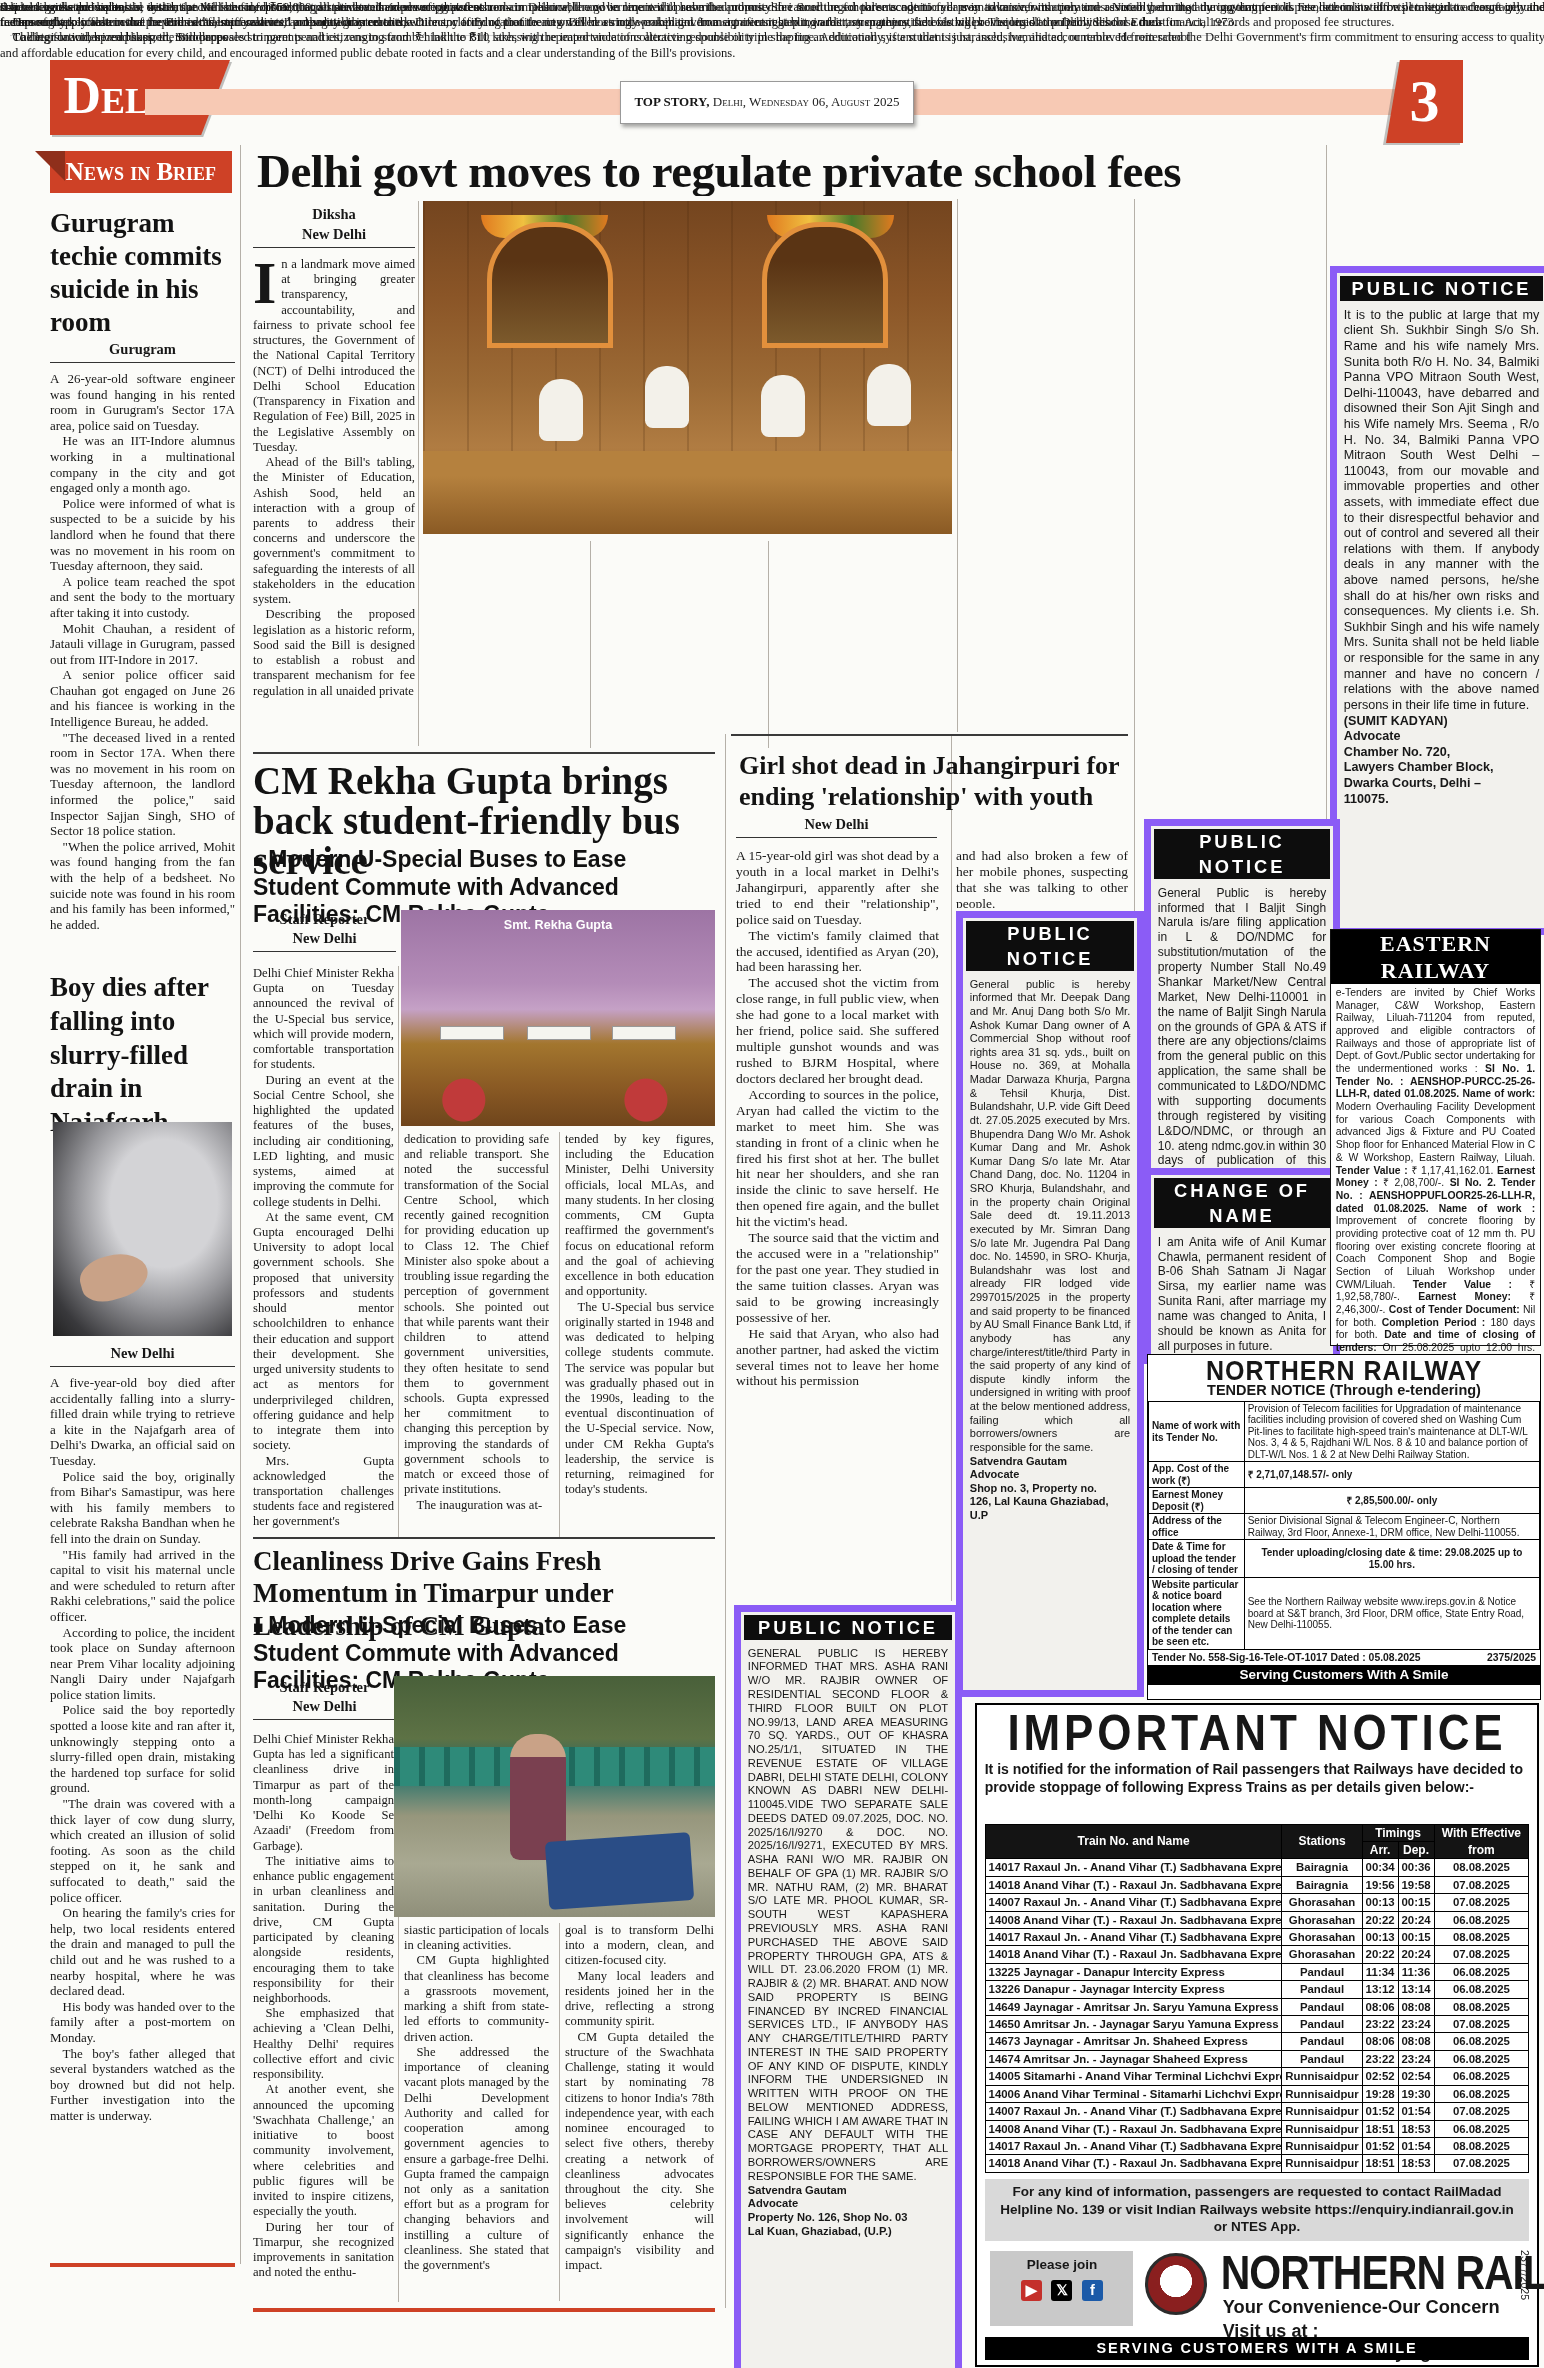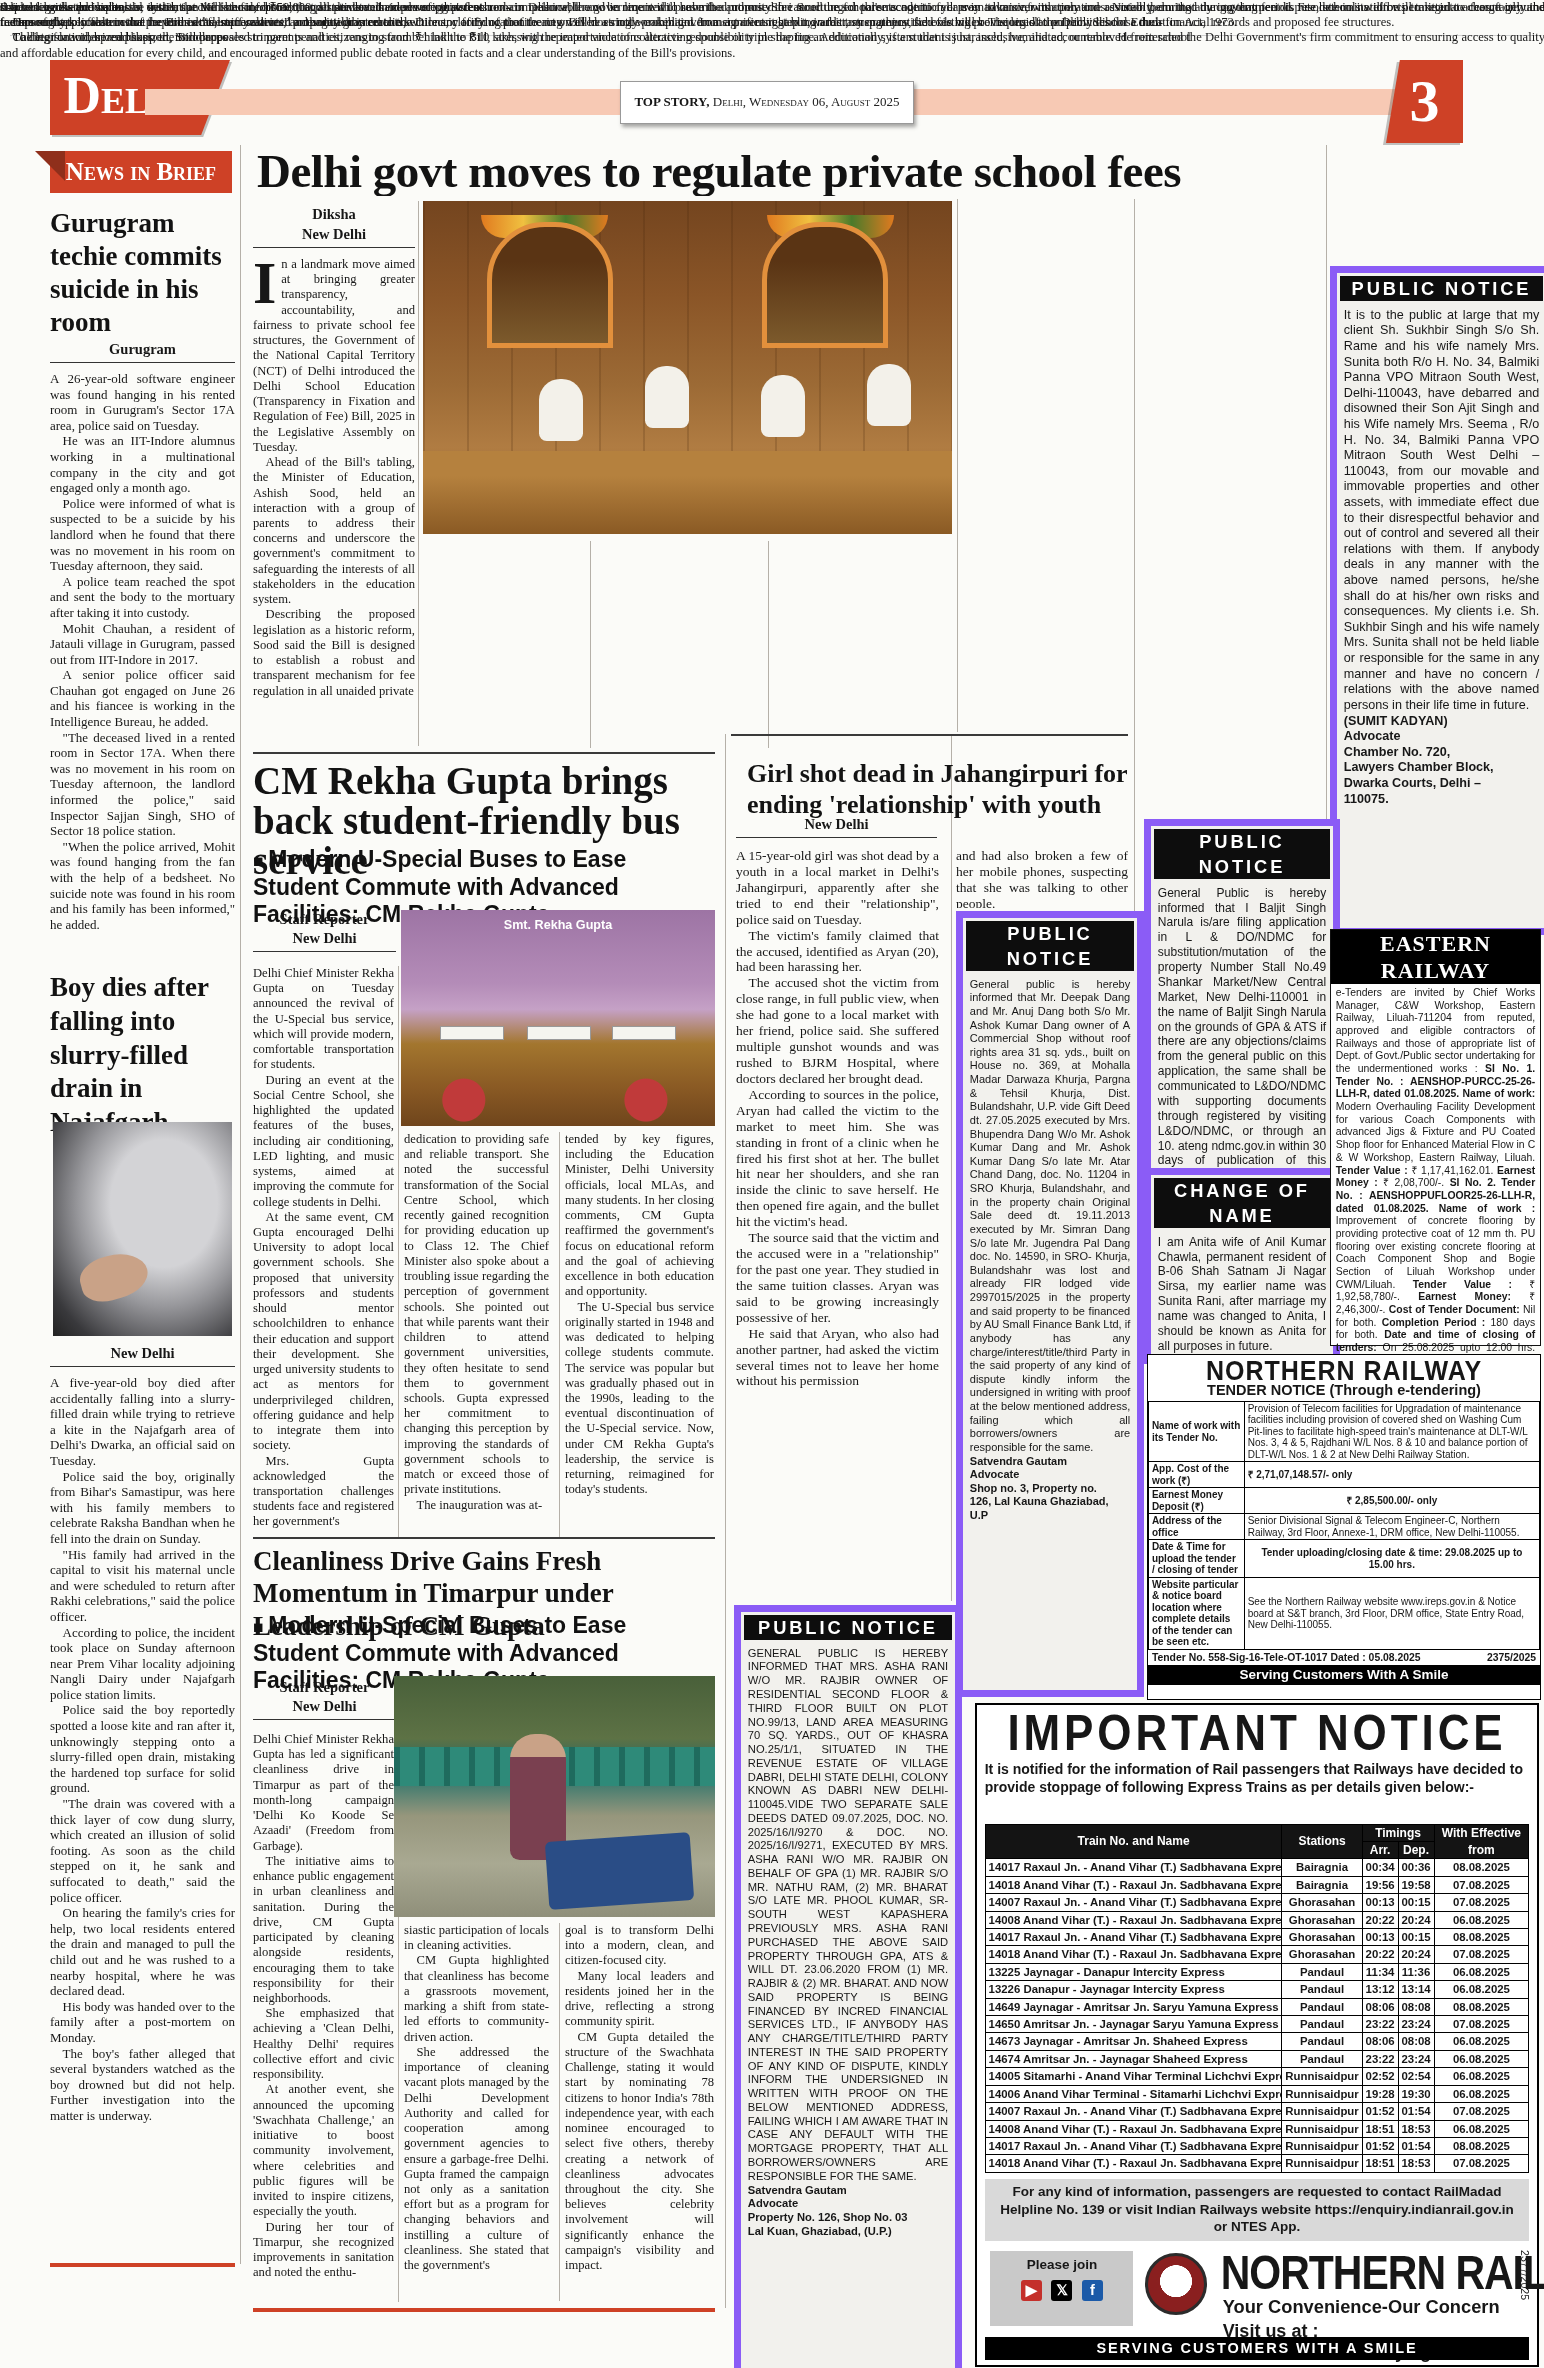--- a/index.html
+++ b/index.html
@@ -303,21 +303,21 @@
   <div class="abs cols jtext body13" id="bus-c2">
       <p>dedication to providing safe and reliable transport. She noted the successful transformation of the Social Centre School, which recently gained recognition for providing education up to Class 12. The Chief Minister also spoke about a troubling issue regarding the perception of government schools. She pointed out that while parents want their children to attend government universities, they often hesitate to send them to government schools. Gupta expressed her commitment to changing this perception by improving the standards of government schools to match or exceed those of private institutions.</p>
       <p>The inauguration was at-</p>
     </div>
   <div class="abs cols jtext body13" id="bus-c3">
       <p>tended by key figures, including the Education Minister, Delhi University officials, local MLAs, and many students. In her closing comments, CM Gupta reaffirmed the government's focus on educational reform and the goal of achieving excellence in both education and opportunity.</p>
       <p>The U-Special bus service originally started in 1948 and was dedicated to helping college students commute. The service was popular but was gradually phased out in the 1990s, leading to the eventual discontinuation of the U-Special service. Now, under CM Rekha Gupta's leadership, the service is returning, reimagined for today's students.</p>
     </div>
 
   <div class="hr-dark" id="girl-rule"></div>
-  <h1 class="abs hl" id="girl-hl" style="margin:16px;">Girl shot dead in Jahangirpuri for ending 'relationship' with youth</h1>
+  <h1 class="abs hl" id="girl-hl" style="margin:8px;">Girl shot dead in Jahangirpuri for ending 'relationship' with youth</h1>
   <div class="abs dateline" id="girl-by">New Delhi</div>
   <div class="abs girlbody jtext body14" id="girl-c1">
       <p>A 15-year-old girl was shot dead by a youth in a local market in Delhi's Jahangirpuri, apparently after she tried to end their "relationship", police said on Tuesday.</p>
       <p>The victim's family claimed that the accused, identified as Aryan (20), had been harassing her.</p>
       <p>The accused shot the victim from close range, in full public view, when she had gone to a local market with her friend, police said. She suffered multiple gunshot wounds and was rushed to BJRM Hospital, where doctors declared her brought dead.</p>
       <p>According to sources in the police, Aryan had called the victim to the market to meet him. She was standing in front of a clinic when he fired his first shot at her. The bullet hit near her shoulders, and she ran inside the clinic to save herself. He then opened fire again, and the bullet hit the victim's head.</p>
       <p>The source said that the victim and the accused were in a "relationship" for the past one year. They studied in the same tuition classes. Aryan was said to be growing increasingly possessive of her.</p>
       <p>He said that Aryan, who also had another partner, had asked the victim several times not to leave her home without his permission</p>
     </div>
   <div class="abs girlbody jtext body14" id="girl-c2">

